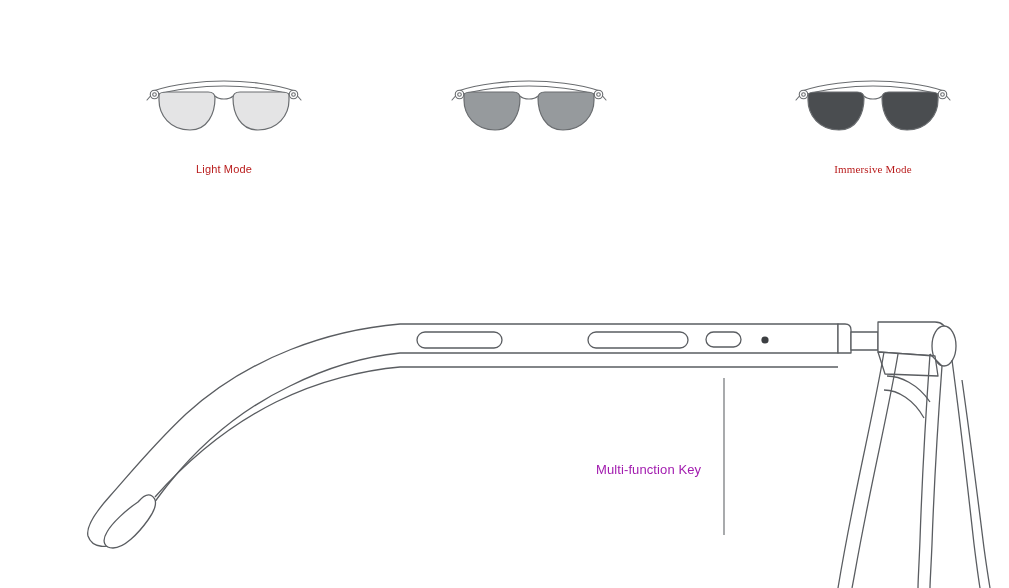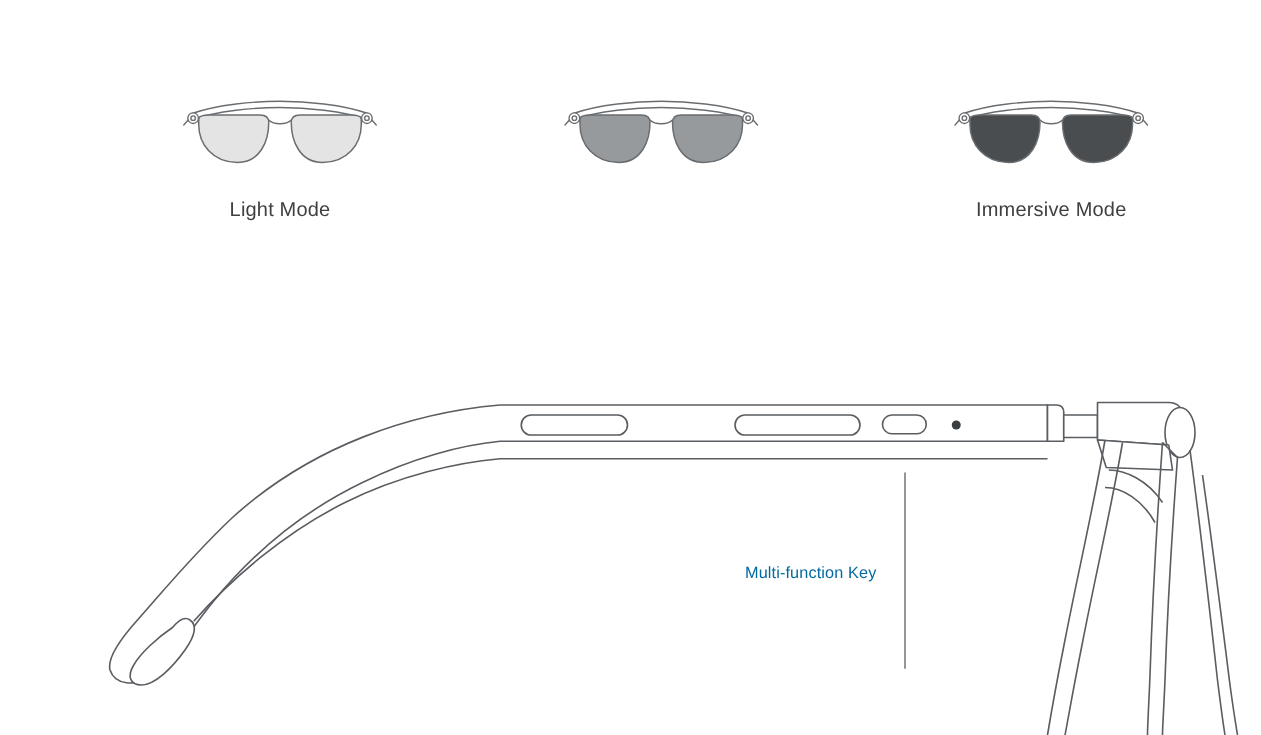--- a/index.html
+++ b/index.html
@@ -26,33 +26,33 @@
     height: 210px;
   }
   .mode-card {
     position: absolute;
     top: 78px;
     width: 250px;
     text-align: center;
   }
   .mode-card-0 { left: 99px; }
   .mode-card-1 { left: 404px; }
-  .mode-card-2 { left: 716px; }
+  .mode-card-2 { left: 748px; font-family: Liberation Serif, serif; }
 
   .mode-glasses {
     display: block;
     margin: 0 auto;
     width: 160px;
     height: 62px;
   }
   .mode-label {
     margin-top: 21px;
-    font-size: 16px;
+    font-size: 11px;
     letter-spacing: 0.15px;
-    color: #404040;
+    color: #b91c1c;
     line-height: 16px;
     white-space: nowrap;
   }
 
   
   .side-view {
     position: absolute;
     left: 0;
     top: 290px;
     width: 1009px;
@@ -61,24 +61,24 @@
   .side-view-svg {
     display: block;
     width: 1009px;
     height: 298px;
   }
 
   
   .callout {
     position: absolute;
     left: 596px;
-    top: 449px;
+    top: 461px;
     font-size: 13px;
     letter-spacing: 0.1px;
-    color: #0369a1;
+    color: #a21caf;
     line-height: 17px;
     white-space: nowrap;
   }
 </style>
 </head>
 <body>
 
 <div class="mode-gallery">
 
   <div class="mode-card mode-card-0">

